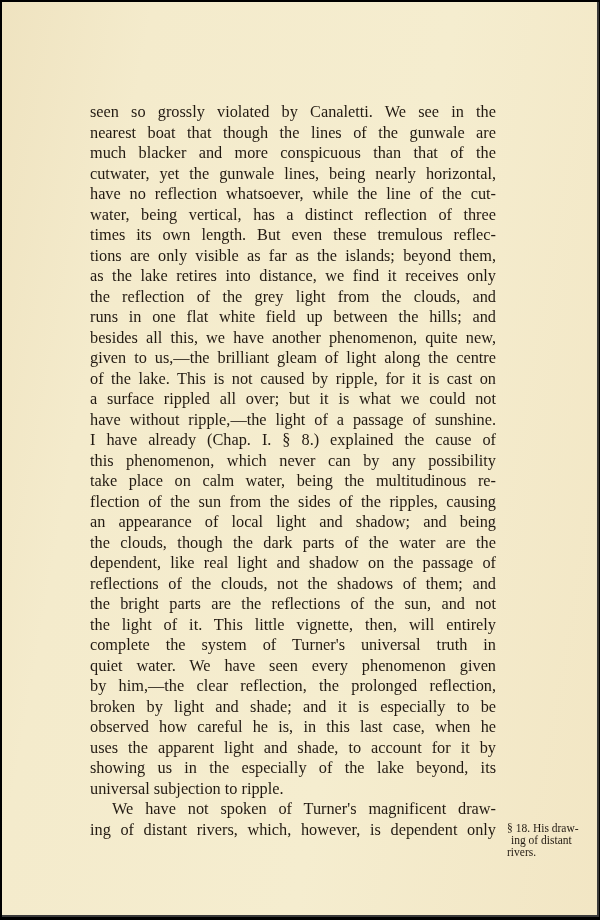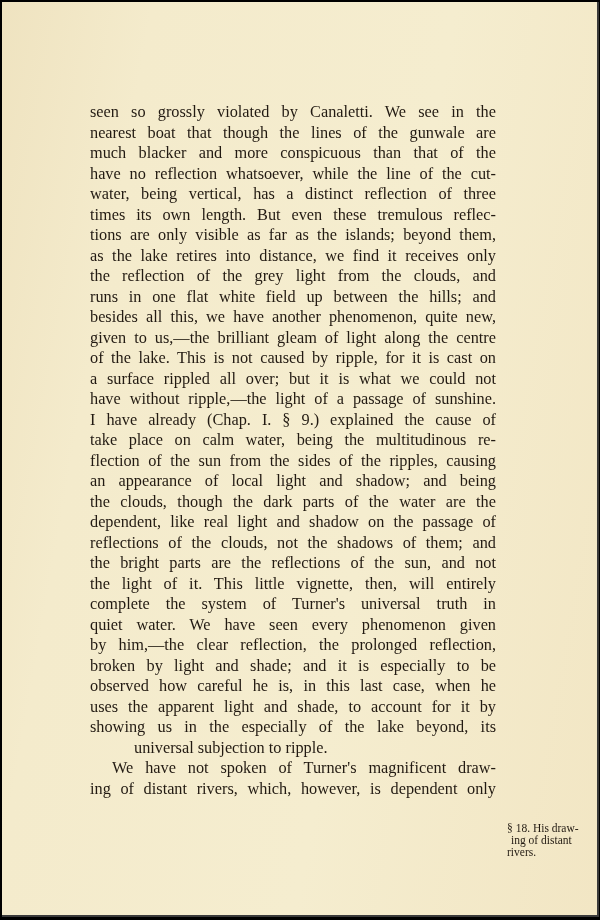--- a/index.html
+++ b/index.html
@@ -32,52 +32,54 @@
     }
     .body-text {
       position: absolute; left: 88px; top: 100px; width: 406px;
       color: #221a12;
       font-size: 16.3px; line-height: 20.5px;
     }
     .line {
       display: block; white-space: nowrap; text-align: justify;
       text-align-last: justify; height: 20.5px;
     }
-    .line.last { text-align-last: left; margin-left: 44px; }
+    .line.last { text-align-last: left; }
     .line.indent { padding-left: 22px; }
     .sidenote {
       position: absolute; left: 499px; top: 820px; width: 95px;
       color: #221a12; font-size: 11.5px; line-height: 12px; margin-left: 6px;
     }
     .sidenote span { display: block; white-space: nowrap; }
     .sidenote .sn2 { padding-left: 4px; }
   </style>
 </head>
 <body>
 
 <div class="page">
 
 
   <div class="body-text">
     <span class="line">seen so grossly violated by Canaletti.  We see in the</span>
     <span class="line">nearest boat that though the lines of the gunwale are</span>
     <span class="line">much blacker and more conspicuous than that of the</span>
+    <span class="line">cutwater, yet the gunwale lines, being nearly horizontal,</span>
     <span class="line">have no reflection whatsoever, while the line of the cut-</span>
     <span class="line">water, being vertical, has a distinct reflection of three</span>
     <span class="line">times its own length.  But even these tremulous reflec-</span>
     <span class="line">tions are only visible as far as the islands;  beyond them,</span>
     <span class="line">as the lake retires into distance, we find it receives only</span>
     <span class="line">the reflection of the grey light from the clouds, and</span>
     <span class="line">runs in one flat white field up between the hills;  and</span>
     <span class="line">besides all this, we have another phenomenon, quite new,</span>
     <span class="line">given to us,—the brilliant gleam of light along the centre</span>
     <span class="line">of the lake.  This is not caused by ripple, for it is cast on</span>
     <span class="line">a surface rippled all over;  but it is what we could not</span>
     <span class="line">have without ripple,—the light of a passage of sunshine.</span>
-    <span class="line">I have already (Chap. I. § 9.) explained the cause of</span>
+    <span class="line">I have already (Chap. I. § 8.) explained the cause of</span>
+    <span class="line">this phenomenon, which never can by any possibility</span>
     <span class="line">take place on calm water, being the multitudinous re-</span>
     <span class="line">flection of the sun from the sides of the ripples, causing</span>
     <span class="line">an appearance of local light and shadow;  and being</span>
     <span class="line">the clouds, though the dark parts of the water are the</span>
     <span class="line">dependent, like real light and shadow on the passage of</span>
     <span class="line">reflections of the clouds, not the shadows of them;  and</span>
     <span class="line">the bright parts are the reflections of the sun, and not</span>
     <span class="line">the light of it.  This little vignette, then, will entirely</span>
     <span class="line">complete the system of Turner's universal truth in</span>
     <span class="line">quiet water.  We have seen every phenomenon given</span>

